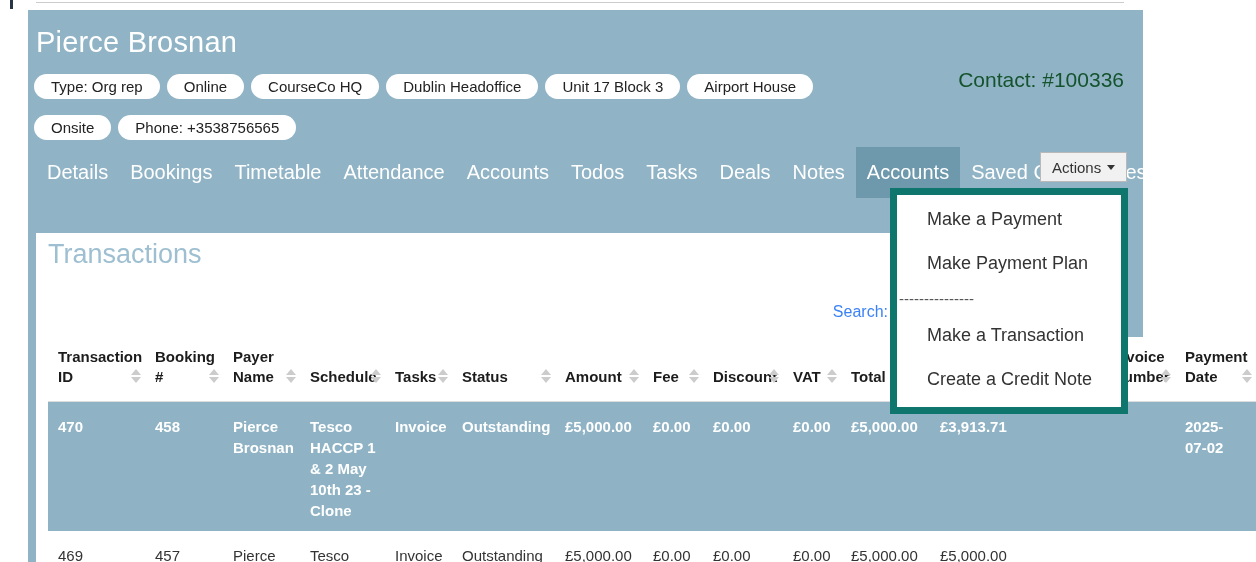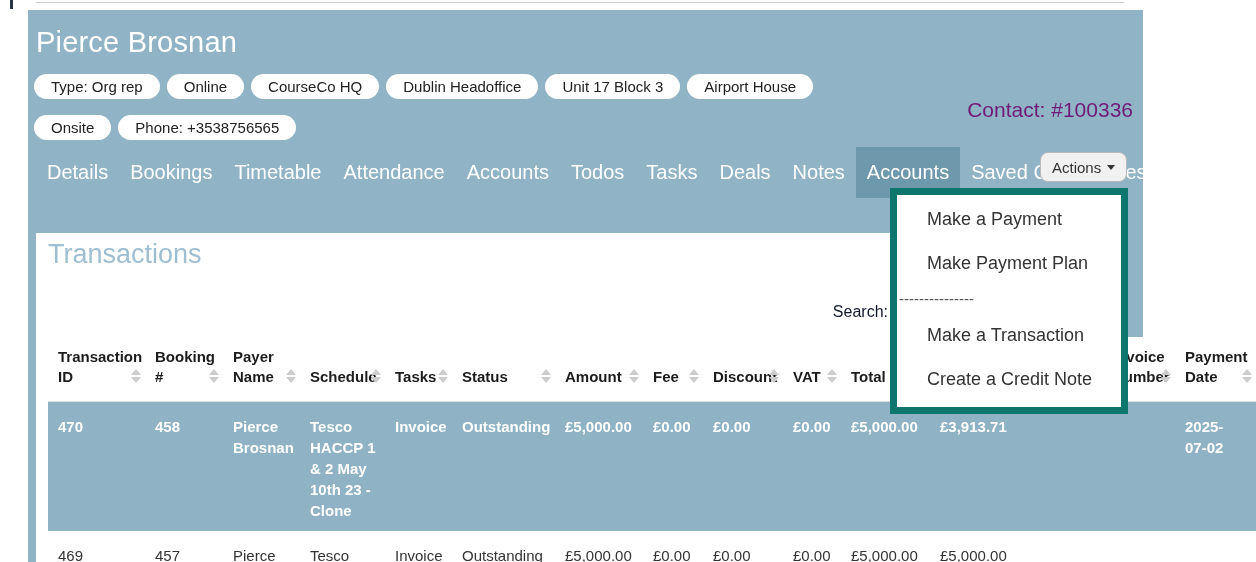--- a/index.html
+++ b/index.html
@@ -10,36 +10,36 @@
   .darktick { position: absolute; left: 10px; top: 0; width: 3px; height: 9px; background: #263445; }
 
   .panel { position: absolute; left: 28px; top: 10px; width: 1115px; height: 552px; background: #90b4c6; }
 
   .contact-name { margin: 16px 0 2px 8px; color: #fff; font-size: 29px; font-weight: 400; letter-spacing: .2px; }
 
   .badges { margin-left: 4px; width: 830px; }
   .pill { display: inline-block; background: #fff; color: #222; font-size: 15px;
           padding: 4px 17px; border-radius: 19px; margin: 13px 5px 3px 2px; white-space: nowrap; }
 
-  .contact-num { position: absolute; top: 58px; right: 10px; color: #701a75; font-size: 21px; font-weight: 400; margin-top: 30px; }
+  .contact-num { position: absolute; top: 58px; right: 19px; color: #14532d; font-size: 21px; font-weight: 400; }
 
   .tab-bar { display: flex; margin: 4px 0 0 8px; align-items: stretch; }
   .tab { color: #fff; font-size: 20px; padding: 14px 11px; cursor: pointer; white-space: nowrap; }
   .tab.active { background: #6e98ac; }
 
   .actions-btn { position: absolute; left: 1040px; top: 152px; height: 30px; z-index: 5;
-                 background: #f1f1f1; border: 1px solid #b9b9b9; border-radius: 8px;
+                 background: #f1f1f1; border: 1px solid #b9b9b9; border-radius: 0;
                  color: #333; font-size: 15px; padding: 0 11px; display: flex; align-items: center; gap: 6px; cursor: pointer; }
   .caret-down { width: 0; height: 0; border-left: 4px solid transparent; border-right: 4px solid transparent; border-top: 5px solid #333; }
 
   .card { position: absolute; left: 36px; top: 233px; width: 1092px; height: 329px; background: #fff; }
   .section-title { margin: 6px 0 0 12px; font-size: 27px; color: #9dbfd1; font-weight: 400; }
 
   .search-label { position: absolute; left: 750px; top: 303px; width: 138px; text-align: right;
-                  color: #0f172a; font-size: 16px; z-index: 2; }
+                  color: #3b82f6; font-size: 16px; z-index: 2; }
 
   table.tx { position: absolute; left: 48px; top: 337px; width: 1208px; border-collapse: collapse;
              table-layout: fixed; background: #fff; z-index: 3; }
   .tx th { text-align: left; vertical-align: bottom; font-size: 15px; font-weight: bold; color: #1c1c1c;
            padding: 10px 8px 14px 10px; line-height: 20px; position: relative; }
   .tx td { vertical-align: top; font-size: 15px; color: #333; padding: 14px 8px 10px 10px; line-height: 21px; }
   .tx td.pd { padding-right: 25px; }
   .tx tr.selected td { background: #8fb3c5; color: #fff; font-weight: bold; border-top: 1px solid #ddd; }
 
   .sort { position: absolute; right: 4px; bottom: 18px; display: flex; flex-direction: column; gap: 2px; }

